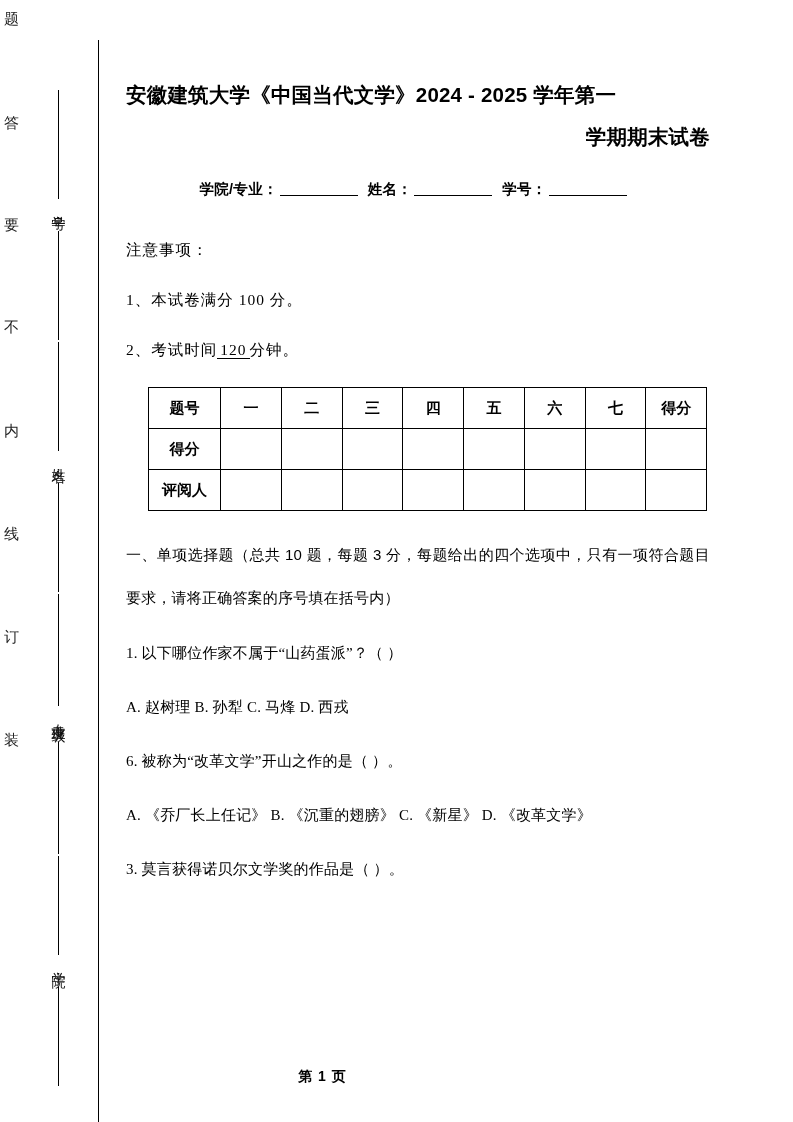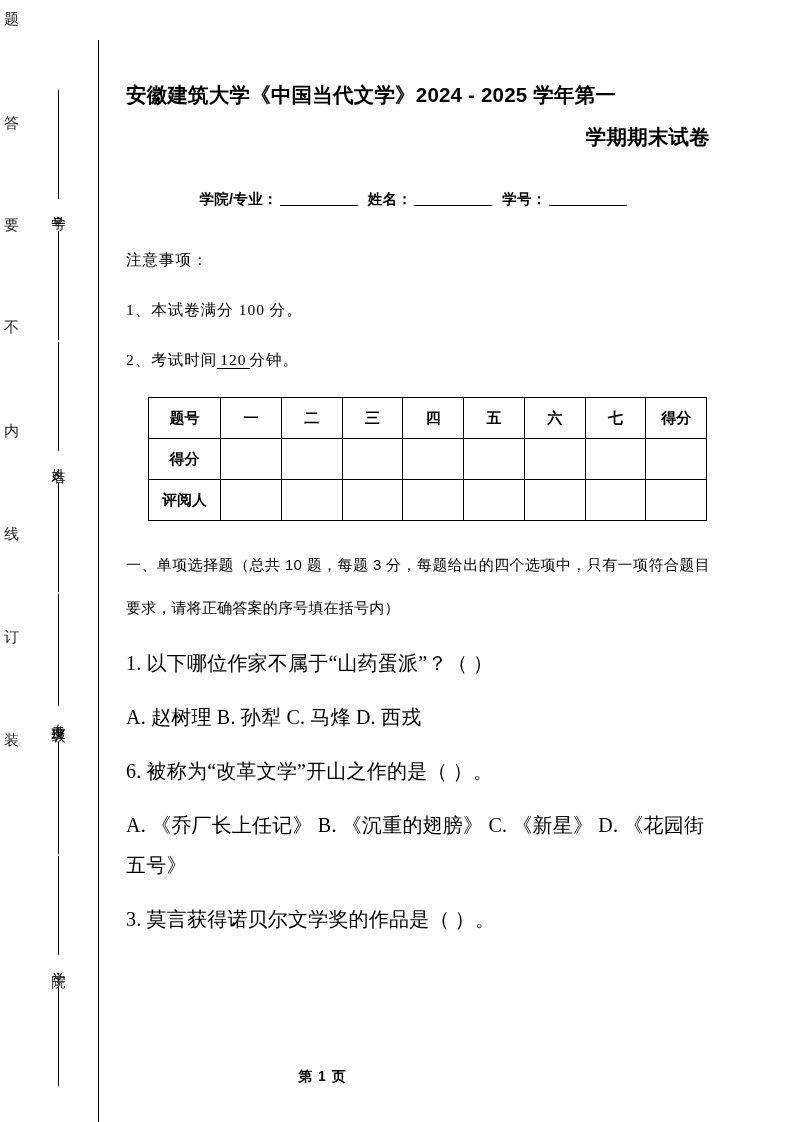--- a/index.html
+++ b/index.html
@@ -105,21 +105,21 @@
     text-align: left;
     letter-spacing: 0.2px;
   }
   .doc-title .l2 {
     display: block;
     text-align: right;
     margin-top: 8px;
   }
 
   .idline {
-    margin-top: 36px;
+    margin-top: 26px;
     font-family: "Liberation Sans", "DejaVu Sans", sans-serif;
     font-weight: bold;
     font-size: 14.5px;
     text-align: center;
     letter-spacing: 0.3px;
     white-space: nowrap;
   }
   .idline .blank {
     display: inline-block;
     border-bottom: 1.4px solid #000;
@@ -166,21 +166,21 @@
     font-family: "Liberation Sans", "DejaVu Sans", sans-serif;
     font-weight: normal;
     font-size: 15px;
     line-height: 43px;
     text-align: justify;
     text-justify: inter-ideograph;
     letter-spacing: 0.2px;
   }
   .q {
     margin-top: 14px;
-    font-size: 20px;
+    font-size: 15px;
     line-height: 40px;
     letter-spacing: 0.2px;
   }
   .q.opts { }
 
   .footer {
     position: absolute;
     left: 0;
     top: 1068px;
     width: 645px;
@@ -288,21 +288,21 @@
         </tr>
       </tbody>
     </table>
 
     <div class="section-head">一、单项选择题（总共 10 题，每题 3 分，每题给出的四个选项中，只有一项符合题目要求，请将正确答案的序号填在括号内）</div>
 
     <div class="q">1. 以下哪位作家不属于“山药蛋派”？（    ）</div>
     <div class="q opts">A. 赵树理   B. 孙犁   C. 马烽   D. 西戎</div>
 
     <div class="q">6. 被称为“改革文学”开山之作的是（    ）。</div>
-    <div class="q opts">A. 《乔厂长上任记》   B. 《沉重的翅膀》   C. 《新星》   D. 《花园街五号》</div>
+    <div class="q opts">A. 《乔厂长上任记》   B. 《沉重的翅膀》   C. 《新星》   D. 《改革文学》</div>
 
     <div class="q">3. 莫言获得诺贝尔文学奖的作品是（    ）。</div>
 
   </div>
 
   <div class="footer">第 1 页</div>
 
 </div>
 
 </body></html>

